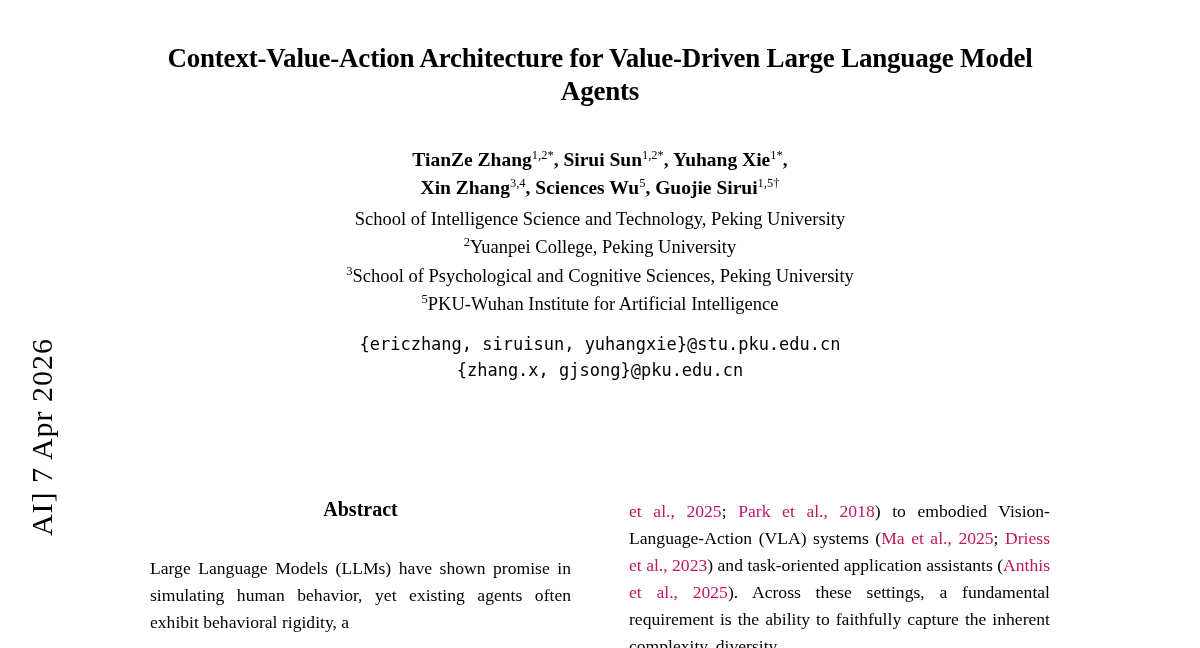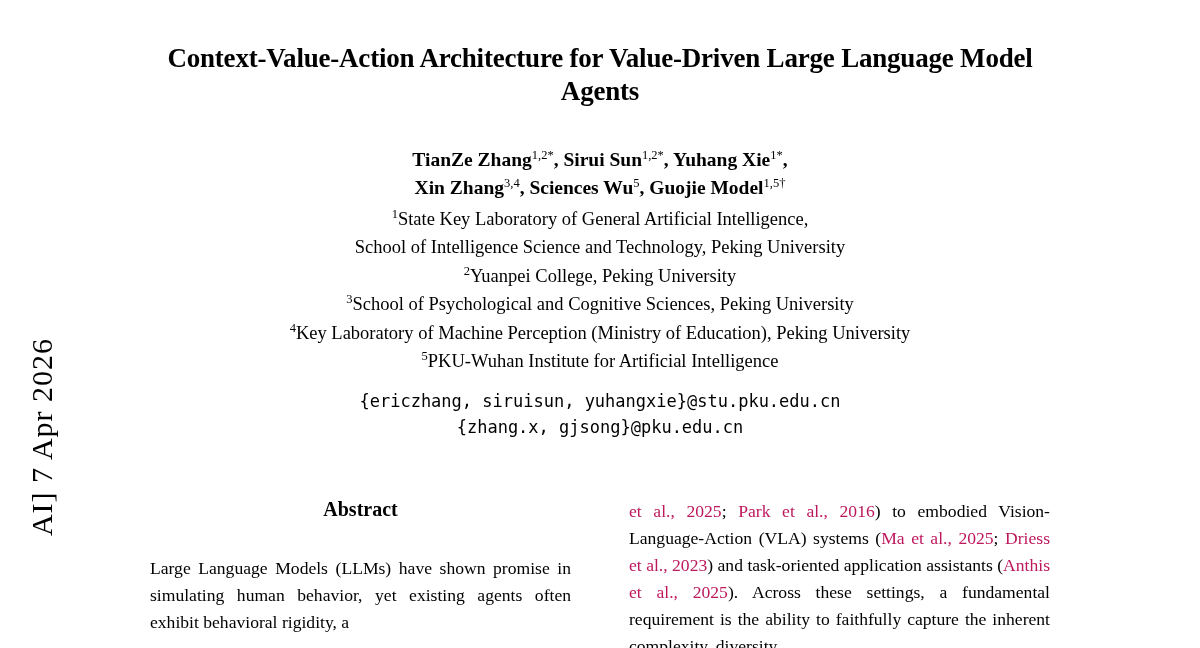--- a/index.html
+++ b/index.html
@@ -128,42 +128,40 @@
 
 <div class="paper">
 
   <h1 class="title">Context-Value-Action Architecture for Value-Driven Large Language Model Agents</h1>
 
   <div class="authors">
     <div class="author-line">
       <span>TianZe Zhang</span><sup>1,2</sup><sup class="marker">*</sup><span>, Sirui Sun</span><sup>1,2</sup><sup class="marker">*</sup><span>, Yuhang Xie</span><sup>1</sup><sup class="marker">*</sup><span>,</span>
     </div>
     <div class="author-line">
-      <span>Xin Zhang</span><sup>3,4</sup><span>, Sciences Wu</span><sup>5</sup><span>, Guojie Model</span><sup>1,5</sup><sup class="marker">†</sup>
+      <span>Xin Zhang</span><sup>3,4</sup><span>, Sciences Wu</span><sup>5</sup><span>, Guojie Sirui</span><sup>1,5</sup><sup class="marker">†</sup>
     </div>
   </div>
 
   <div class="affil">
-    <div class="line"><sup>1</sup><span>State Key Laboratory of General Artificial Intelligence,</span></div>
     <div class="line"><sup></sup><span>School of Intelligence Science and Technology, Peking University</span></div>
     <div class="line"><sup>2</sup><span>Yuanpei College, Peking University</span></div>
     <div class="line"><sup>3</sup><span>School of Psychological and Cognitive Sciences, Peking University</span></div>
-    <div class="line"><sup>4</sup><span>Key Laboratory of Machine Perception (Ministry of Education), Peking University</span></div>
     <div class="line"><sup>5</sup><span>PKU-Wuhan Institute for Artificial Intelligence</span></div>
   </div>
 
   <div class="emails">
     <div>{ericzhang, siruisun, yuhangxie}@stu.pku.edu.cn</div>
     <div>{zhang.x, gjsong}@pku.edu.cn</div>
   </div>
 
   <div class="columns">
     <div class="col col-left">
       <div class="abstract-head">Abstract</div>
       <p class="body-text">Large Language Models (LLMs) have shown promise in simulating human behavior, yet existing agents often exhibit behavioral rigidity, a</p>
     </div>
     <div class="col col-right">
-      <p class="body-text"><span class="cite">et al., 2025</span><span>; </span><span class="cite">Park et al., 2016</span><span>) to embodied Vision-Language-Action (VLA) systems (</span><span class="cite">Ma et al., 2025</span><span>;</span>
+      <p class="body-text"><span class="cite">et al., 2025</span><span>; </span><span class="cite">Park et al., 2018</span><span>) to embodied Vision-Language-Action (VLA) systems (</span><span class="cite">Ma et al., 2025</span><span>;</span>
       <span class="cite">Driess et al., 2023</span><span>) and task-oriented application assistants (</span><span class="cite">Anthis et al., 2025</span><span>).  Across these settings, a fundamental requirement is the ability to faithfully capture the inherent complexity, diversity</span></p>
     </div>
   </div>
 
 </div>
 
 </body></html>

